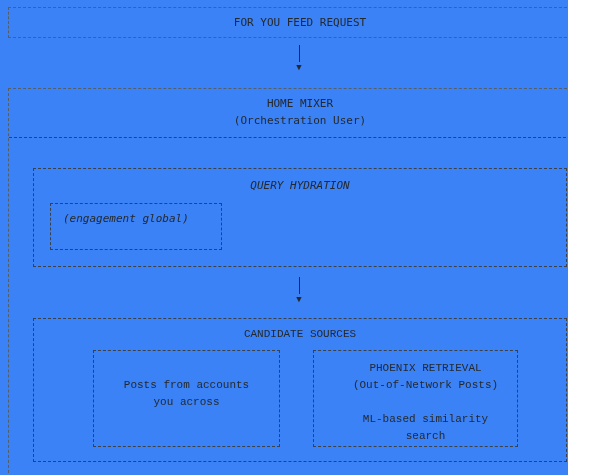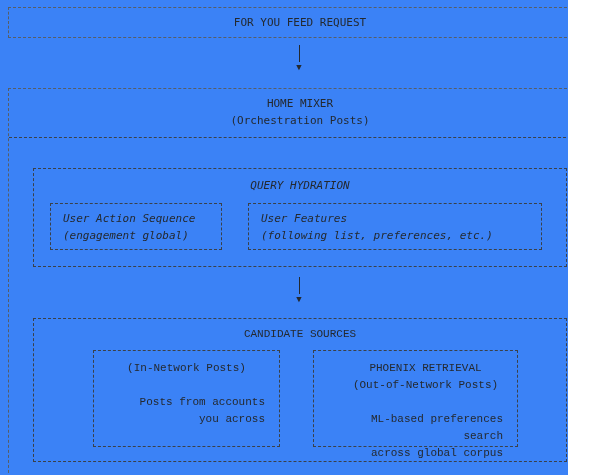--- a/index.html
+++ b/index.html
@@ -86,78 +86,71 @@
   .cs-title { padding-top: 7px; }
   .source-box {
     top: 31px; height: 97px;
     padding-top: 9px; box-sizing: border-box;
   }
   .thunder-box { left: 59px; width: 187px; }
   .phoenix-box { left: 279px; width: 205px; padding-left: 20px; }
   .source-desc {
     margin-top: 17px;      
     padding: 0 14px;
-    text-align: right;
+    text-align: center;
   }
 </style>
 </head>
 <body>
 
 <div class="canvas">
 
   <div class="box request-box">
     <span>FOR YOU FEED REQUEST</span>
   </div>
 
   <div class="arrow arrow-1">
     <div class="line"></div>
     <div class="head">▼</div>
   </div>
 
   <div class="box home-mixer">
 
     <div class="hm-header center">
       <div>HOME MIXER</div>
-      <div>(Orchestration Posts)</div>
+      <div>(Orchestration User)</div>
     </div>
 
     <div class="box box-inner query-hydration">
       <div class="qh-title center">QUERY HYDRATION</div>
 
       <div class="box box-inner uas-box">
-        <div>User Action Sequence</div>
         <div>(engagement global)</div>
       </div>
 
-      <div class="box box-inner uf-box">
-        <div>User Features</div>
-        <div>(following list, preferences, etc.)</div>
-      </div>
     </div>
 
     <div class="arrow arrow-2">
       <div class="line"></div>
       <div class="head">▼</div>
     </div>
 
     <div class="box box-inner candidate-sources">
       <div class="cs-title center">CANDIDATE SOURCES</div>
 
       <div class="box box-inner source-box thunder-box">
-        <div class="center">(In-Network Posts)</div>
         <div class="source-desc">
           <div>Posts from accounts</div>
           <div>you across</div>
         </div>
       </div>
 
       <div class="box box-inner source-box phoenix-box">
         <div class="center">PHOENIX RETRIEVAL</div>
         <div class="center">(Out-of-Network Posts)</div>
         <div class="source-desc">
-          <div>ML-based preferences search</div>
-          <div>across global corpus</div>
+          <div>ML-based similarity search</div>
         </div>
       </div>
     </div>
 
   </div>
 </div>
 
 </body></html>

